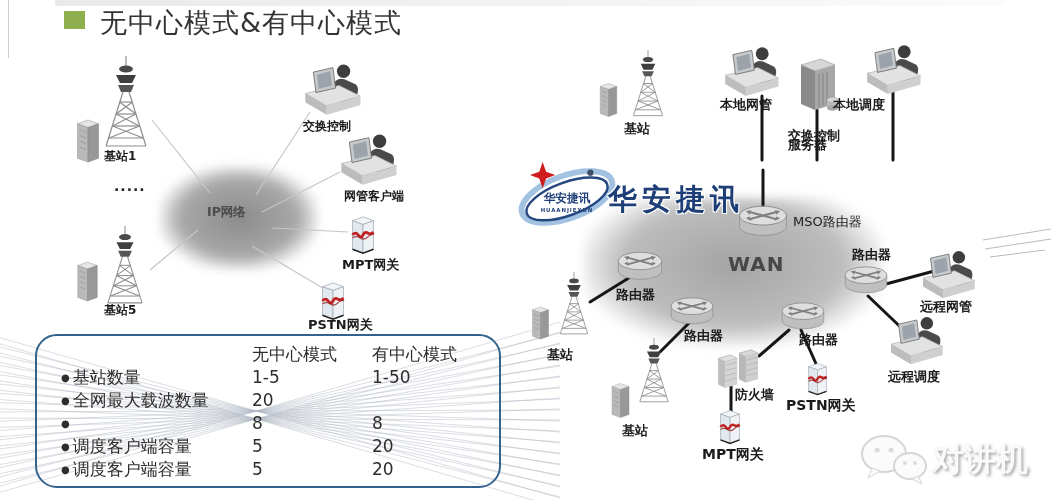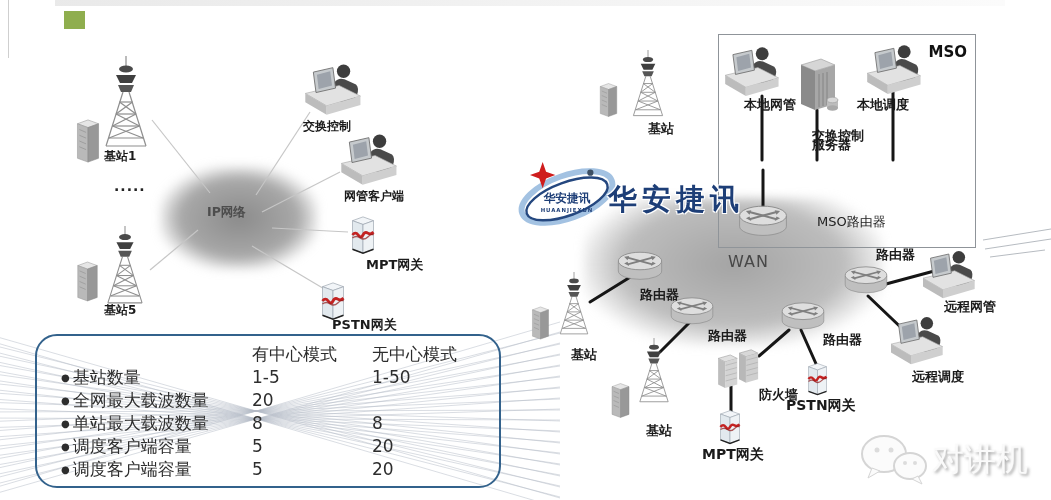--- a/index.html
+++ b/index.html
@@ -19,42 +19,42 @@
   .thin{stroke:#c6c6c6;stroke-width:1.2;}
   .thick{stroke:#161616;stroke-width:3;stroke-linecap:round;}
   .cloud{position:absolute;z-index:1;filter:blur(5px);}
   .ip-cloud{left:160px;top:166px;width:158px;height:104px;
     background:radial-gradient(ellipse at 50% 50%,#8b8b8b 0%,#a8a8a8 52%,rgba(245,245,245,0) 76%);}
   .wan-cloud{left:583px;top:198px;width:300px;height:148px;
     background:radial-gradient(ellipse at 50% 45%,#a4a4a4 0%,#bdbdbd 52%,rgba(248,248,248,0) 76%);}
   .node{position:absolute;z-index:3;}
   .node svg{display:block;width:100%;height:100%;}
   .lbl{position:absolute;z-index:4;font-weight:700;font-size:12px;color:#1b1b1b;white-space:nowrap;}
-  .lbl13{font-size:13px;margin-left:24px;}
+  .lbl13{font-size:13px;}
   .lbl14{font-size:14px;}
   .lbl-normal{font-weight:400;}
   .mso-box{position:absolute;left:718px;top:34px;width:256px;height:212px;border:1px solid #8f9499;z-index:1;}
   .mso-tag{position:absolute;right:8px;top:8px;font-weight:700;font-size:15px;color:#111;}
   .lan-bar{position:absolute;left:572px;top:152px;width:362px;height:20px;border-radius:10px;
            background:linear-gradient(#e8e8e8,#d2d2d2);border:1px solid #a5a5a5;z-index:3;}
   .lan-text{position:absolute;left:14px;top:1px;font-size:13px;color:#333;font-weight:400;}
-  .wan-text{position:absolute;left:728px;top:252px;z-index:4;font-size:16px;color:#474747;letter-spacing:1px;font-weight:400;}
+  .wan-text{position:absolute;left:728px;top:252px;z-index:4;font-size:20px;color:#474747;letter-spacing:1px;font-weight:700;}
   .ip-text{position:absolute;left:207px;top:204px;z-index:4;font-size:12.5px;color:#4d4d4d;font-weight:700;}
   .brand{position:absolute;left:608px;top:180px;z-index:5;font-size:29px;font-weight:700;color:#1d3e77;
          letter-spacing:5px;white-space:nowrap;
          text-shadow:1px 1px 0 #fff,-1px -1px 0 #fff,1px -1px 0 #fff,-1px 1px 0 #fff;}
   .logo-seal{position:absolute;left:513px;top:160px;width:108px;height:74px;z-index:5;}
   .cmp-table{position:absolute;left:35px;top:334px;width:466px;height:154px;z-index:5;
              border:2.5px solid #33628c;border-radius:22px;box-sizing:border-box;
              padding-top:7px;color:#2d2d2d;background:transparent;}
   .t-row{display:grid;grid-template-columns:215px 120px 1fr;font-size:17px;line-height:23px;}
   .t-row .c0{padding-left:24px;display:flex;align-items:center;gap:3px;}
   .t-head{font-size:17px;}
   .t-bullet{font-size:10px;line-height:23px;}
-  .watermark-text{position:absolute;left:932px;top:438px;z-index:6;font-size:32px;font-weight:400;
+  .watermark-text{position:absolute;left:932px;top:438px;z-index:6;font-size:32px;font-weight:700;
         color:#fafafa;text-shadow:2px 2px 3px rgba(140,140,140,.75);white-space:nowrap;}
   .watermark-icon{position:absolute;left:858px;top:430px;width:74px;height:56px;z-index:6;}
   .dots{position:absolute;left:114px;top:178px;z-index:4;font-weight:700;font-size:14px;color:#222;letter-spacing:1px;}
 </style>
 </head>
 <body>
 
 <svg width="0" height="0" style="position:absolute">
   <defs>
     <g id="sym-tower">
@@ -197,20 +197,21 @@
         <line x1="-20" y1="338" x2="560" y2="508"></line>
       </g>
     <g class="edge-lines">
       <line x1="983" y1="240" x2="1051" y2="229"></line>
       <line x1="985" y1="249" x2="1051" y2="239"></line>
       <line x1="990" y1="257" x2="1045" y2="250"></line>
     </g>
   </svg>
 
   <div class="title-bullet"></div>
+  <div class="page-title">无中心模式&amp;有中心模式</div>
 
   <div class="cloud ip-cloud"></div>
   <div class="cloud wan-cloud"></div>
 
   <svg class="connectors">
     <g class="thin">
       <line x1="152" y1="120" x2="210" y2="193"></line>
       <line x1="150" y1="270" x2="198" y2="230"></line>
       <line x1="256" y1="195" x2="310" y2="112"></line>
       <line x1="262" y1="212" x2="340" y2="172"></line>
@@ -225,23 +226,20 @@
       <line x1="590" y1="302" x2="632" y2="276"></line>
       <line x1="660" y1="352" x2="690" y2="322"></line>
       <line x1="886" y1="284" x2="938" y2="270"></line>
       <line x1="868" y1="296" x2="912" y2="338"></line>
       <line x1="801" y1="330" x2="817" y2="366"></line>
       <line x1="759" y1="356" x2="789" y2="330"></line>
       <line x1="731" y1="386" x2="731" y2="414"></line>
     </g>
   </svg>
 
-  <div class="mso-box">
-    <div class="mso-tag">MSO</div>
-  </div>
 
   <div class="node" style="left:94px;top:56px;width:64px;height:96px">
       <svg viewBox="0 0 60 96">
         <use href="#sym-tower"></use>
       </svg>
     </div>
   <div class="node" style="left:75px;top:118px;width:26px;height:46px">
       <svg viewBox="0 0 26 48">
         <use href="#sym-cabinet"></use>
       </svg>
@@ -429,42 +427,41 @@
     <path d="M30 2 L33.5 12 L43 15.5 L33.5 19 L30 29 L26.5 19 L17 15.5 L26.5 12 Z" fill="#cf1d1d"></path>
     <circle cx="79" cy="13" r="3.2" fill="#3d4f63"></circle>
     <text x="55" y="43" text-anchor="middle" font-size="12" font-weight="bold" fill="#1d3e77">华安捷讯</text>
     <text x="55" y="53" text-anchor="middle" font-size="5.5" letter-spacing="1" font-weight="bold" fill="#1d3e77">HUAANJIEXUN</text>
   </svg>
   <div class="brand">华安捷讯</div>
 
   <div class="cmp-table">
     <div class="t-row t-head">
       <div class="c0"></div>
+      <div>无中心模式</div>
       <div>有中心模式</div>
-      <div>无中心模式</div>
     </div>
     <div class="t-row">
       <div class="c0">
           <span class="t-bullet">●</span>
           <span>基站数量</span>
         </div>
       <div>1-5</div>
       <div>1-50</div>
     </div>
     <div class="t-row">
       <div class="c0">
           <span class="t-bullet">●</span>
           <span>全网最大载波数量</span>
         </div>
       <div>20</div>
     </div>
     <div class="t-row">
       <div class="c0">
           <span class="t-bullet">●</span>
-          <span>单站最大载波数量</span>
         </div>
       <div>8</div>
       <div>8</div>
     </div>
     <div class="t-row">
       <div class="c0">
           <span class="t-bullet">●</span>
           <span>调度客户端容量</span>
         </div>
       <div>5</div>

